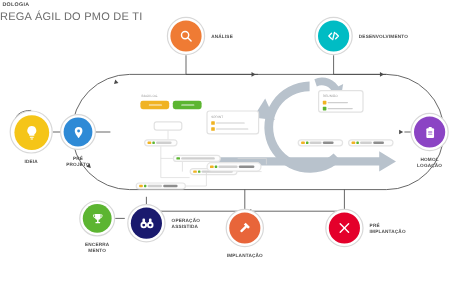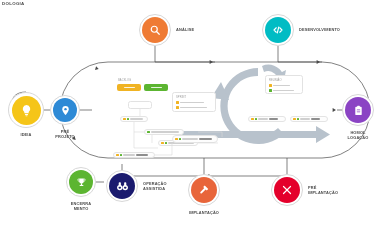--- a/index.html
+++ b/index.html
@@ -73,20 +73,21 @@
 
   .mini-title{position:absolute;font-size:2.6px;color:#9a9a9a;letter-spacing:.1px;}
   .row{position:absolute;display:flex;align-items:center;gap:1.2px;}
 </style>
 </head>
 <body>
 
 <div id="stage">
 
   <div class="hdr-kicker">DOLOGIA</div>
+  <div class="hdr-title">REGA ÁGIL DO PMO DE TI</div>
 
   <svg class="layer" viewBox="0 0 375 222">
     <g fill="none" stroke="#4a4a4a" stroke-width="0.7">
 
       <path d="M26 110 C 8 110, 8 92, 26 92"></path>
 
       <line x1="44" y1="110" x2="52" y2="110"></line>
 
       <line x1="78" y1="110" x2="92" y2="110"></line>
 

